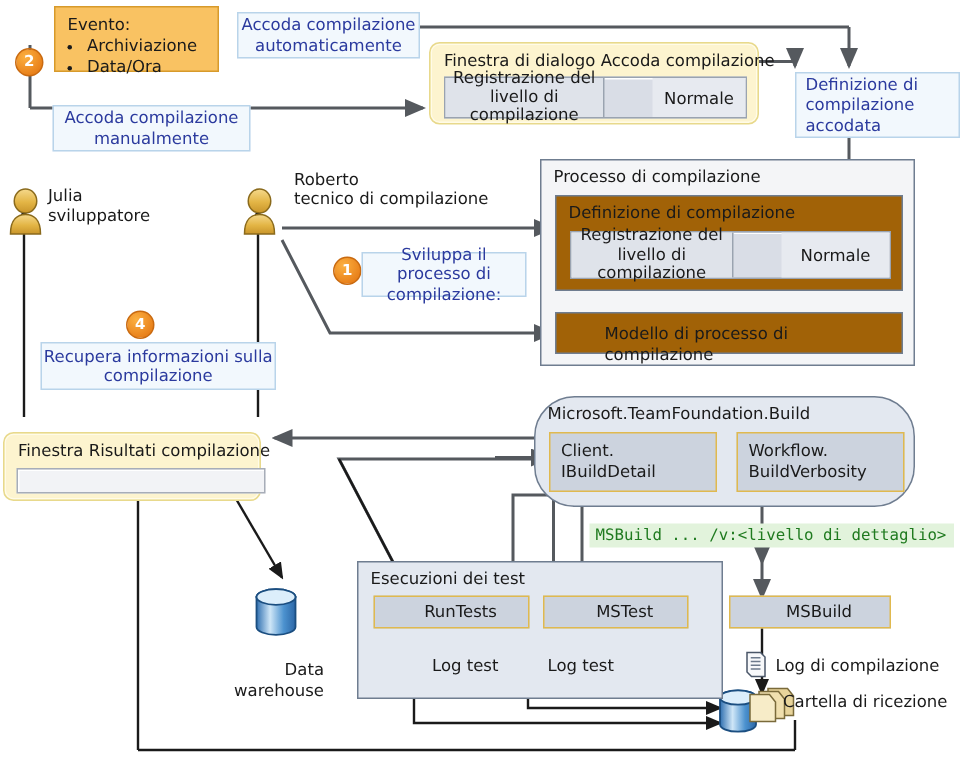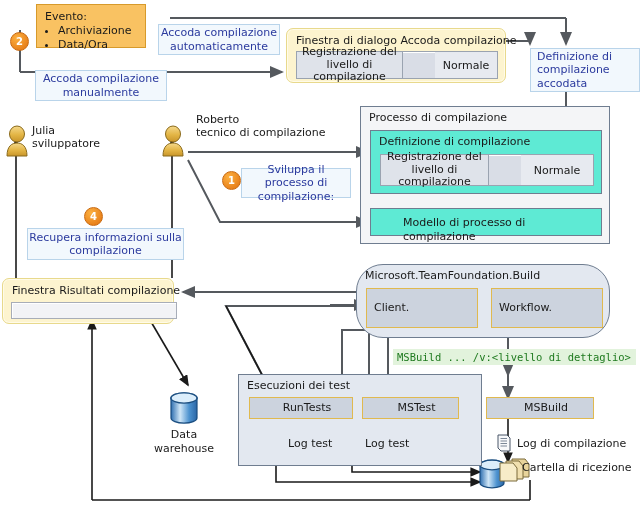--- a/index.html
+++ b/index.html
@@ -55,21 +55,21 @@
   .event-box li{font-size:11px;color:#1a1a1a;line-height:1.3;}
 
   
   .group-box{
     position:absolute;background:#f4f5f7;border:1px solid #6f7d90;box-sizing:border-box;
   }
   .group-box.tinted{background:#e3e8f0;}
   .group-box .group-title{position:absolute;left:8px;top:4px;font-size:11px;color:#1a1a1a;white-space:nowrap;}
 
   .inner-box{
-    position:absolute;background:#5eead4;border:1px solid #6f7d90;box-sizing:border-box;
+    position:absolute;background:#a16207;border:1px solid #6f7d90;box-sizing:border-box;
   }
   .code-chip{
     position:absolute;background:#ccd3de;border:1px solid #e0b94f;box-sizing:border-box;
     display:flex;flex-direction:column;justify-content:center;padding-left:7px;
     font-size:11px;line-height:1.25;
   }
   .code-chip.center{align-items:center;padding-left:12px;}
 
   
   .step{
@@ -81,21 +81,21 @@
 
   
   .cmdline{
     position:absolute;background:#e2f3dc;color:#1f7a1f;
     font-family:"DejaVu Sans Mono","Liberation Mono",monospace;font-size:10.5px;
     padding:2px 4px;white-space:nowrap;box-sizing:border-box;
   }
 
   
   .plain{position:absolute;font-size:11px;color:#1a1a1a;line-height:1.25;}
-  .plain.center{text-align:center;}
+  .plain.center{text-align:right;margin-top:12px;}
 </style>
 </head>
 <body>
 
 <svg id="svg-layer" viewBox="0 0 643 506" xmlns="http://www.w3.org/2000/svg">
   <defs>
     <marker id="ah" markerWidth="7" markerHeight="7" refX="6" refY="3.0" orient="auto">
       <path d="M0,0 L7,3 L0,6 z" fill="#55595e"></path>
     </marker>
     <marker id="ahd" markerWidth="7" markerHeight="7" refX="6" refY="3.0" orient="auto">
@@ -224,21 +224,21 @@
 <div class="step" style="left:463px;top:400px;">3</div>
 
 <div class="event-box" style="left:36px;top:4px;width:110px;height:44px;">
   <div class="evt-title">Evento:</div>
   <ul>
     <li>Archiviazione</li>
     <li>Data/Ora</li>
   </ul>
 </div>
 
-<div class="callout" style="left:158px;top:24px;width:122px;height:31px;">Accoda compilazione automaticamente</div>
+<div class="callout" style="left:158px;top:8px;width:122px;height:31px;">Accoda compilazione automaticamente</div>
 
 <div class="callout" style="left:35px;top:70px;width:132px;height:31px;">Accoda compilazione manualmente</div>
 
 <div class="callout" style="left:241px;top:168px;width:110px;height:30px;">Sviluppa il processo di compilazione:</div>
 
 <div class="callout" style="left:27px;top:228px;width:157px;height:32px;">Recupera informazioni sulla compilazione</div>
 
 <div class="callout" style="left:530px;top:48px;width:110px;height:44px;justify-content:flex-start;text-align:left;padding-left:6px;">Definizione di compilazione accodata</div>
 
 <div class="node yellow-panel" style="left:286px;top:28px;width:220px;height:55px;">
@@ -258,33 +258,35 @@
   <div class="prop-row" style="left:9px;top:23px;width:212px;height:30px;">
     <div class="prop-name">Registrazione del livello di compilazione</div>
     <div class="prop-val" style="width:72px;">Normale</div>
   </div>
 </div>
 
 <div class="node inner-box" style="left:370px;top:208px;width:232px;height:28px;">
   <div class="plain" style="left:32px;top:7px;">Modello di processo di compilazione</div>
 </div>
 
-<div class="node yellow-panel" style="left:2px;top:278px;width:172px;height:46px;">
+<div class="node yellow-panel" style="left:2px;top:288px;width:172px;height:46px;">
   <div class="panel-title">Finestra Risultati compilazione</div>
   <div class="textbox" style="left:8px;top:23px;width:164px;height:15px;"></div>
 </div>
 
 <div class="node group-box tinted" style="left:356px;top:264px;width:254px;height:74px;border-radius:27px;">
   <div class="group-title">Microsoft.TeamFoundation.Build</div>
 </div>
 <div class="code-chip" style="left:366px;top:288px;width:112px;height:40px;">
   <span>Client.</span>
+  <span>IBuildDetail</span>
 </div>
 <div class="code-chip" style="left:491px;top:288px;width:112px;height:40px;">
   <span>Workflow.</span>
+  <span>BuildVerbosity</span>
 </div>
 
 <div class="cmdline" style="left:393px;top:349px;width:243px;height:16px;">MSBuild ... /v:&lt;livello di dettaglio&gt;</div>
 
 <div class="node group-box tinted" style="left:238px;top:374px;width:244px;height:92px;">
   <div class="group-title">Esecuzioni dei test</div>
 </div>
 <div class="code-chip center" style="left:249px;top:397px;width:104px;height:22px;">RunTests</div>
 <div class="code-chip center" style="left:362px;top:397px;width:97px;height:22px;">MSTest</div>
 <div class="plain" style="left:288px;top:437px;">Log test</div>

